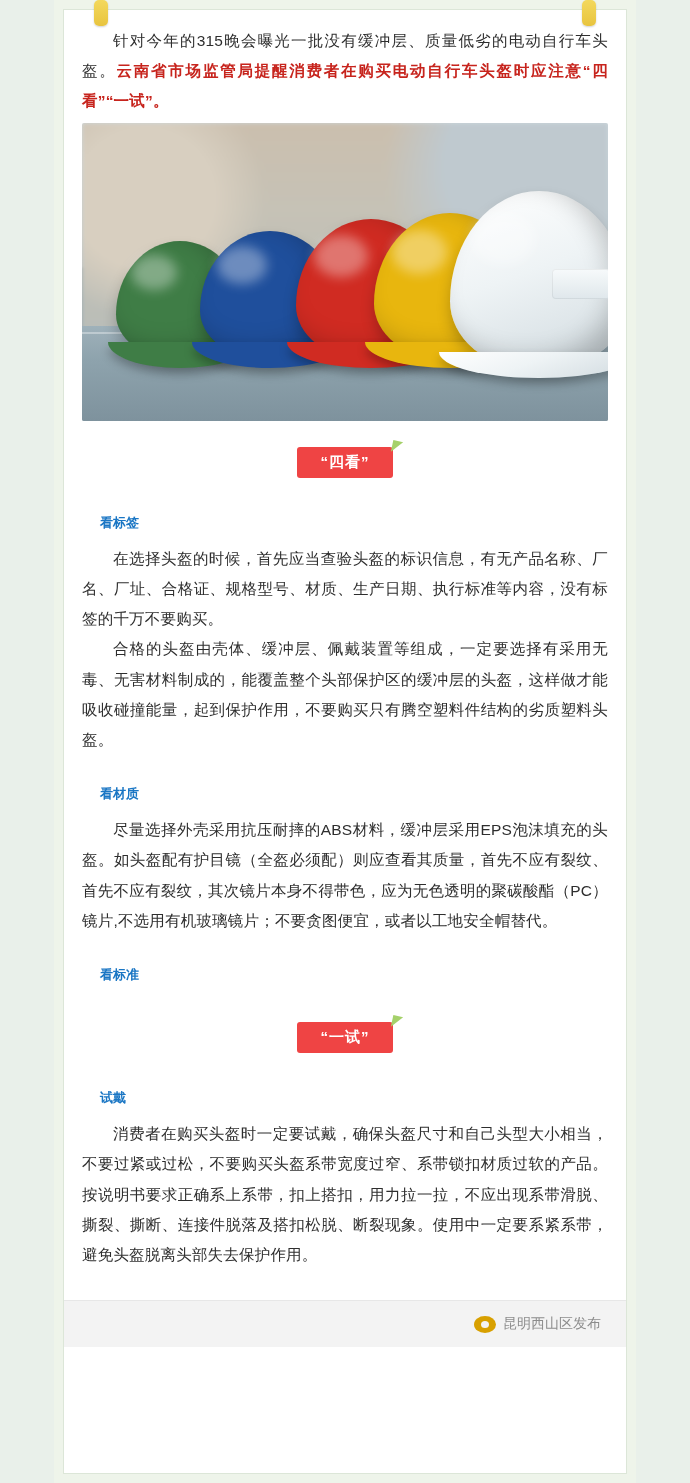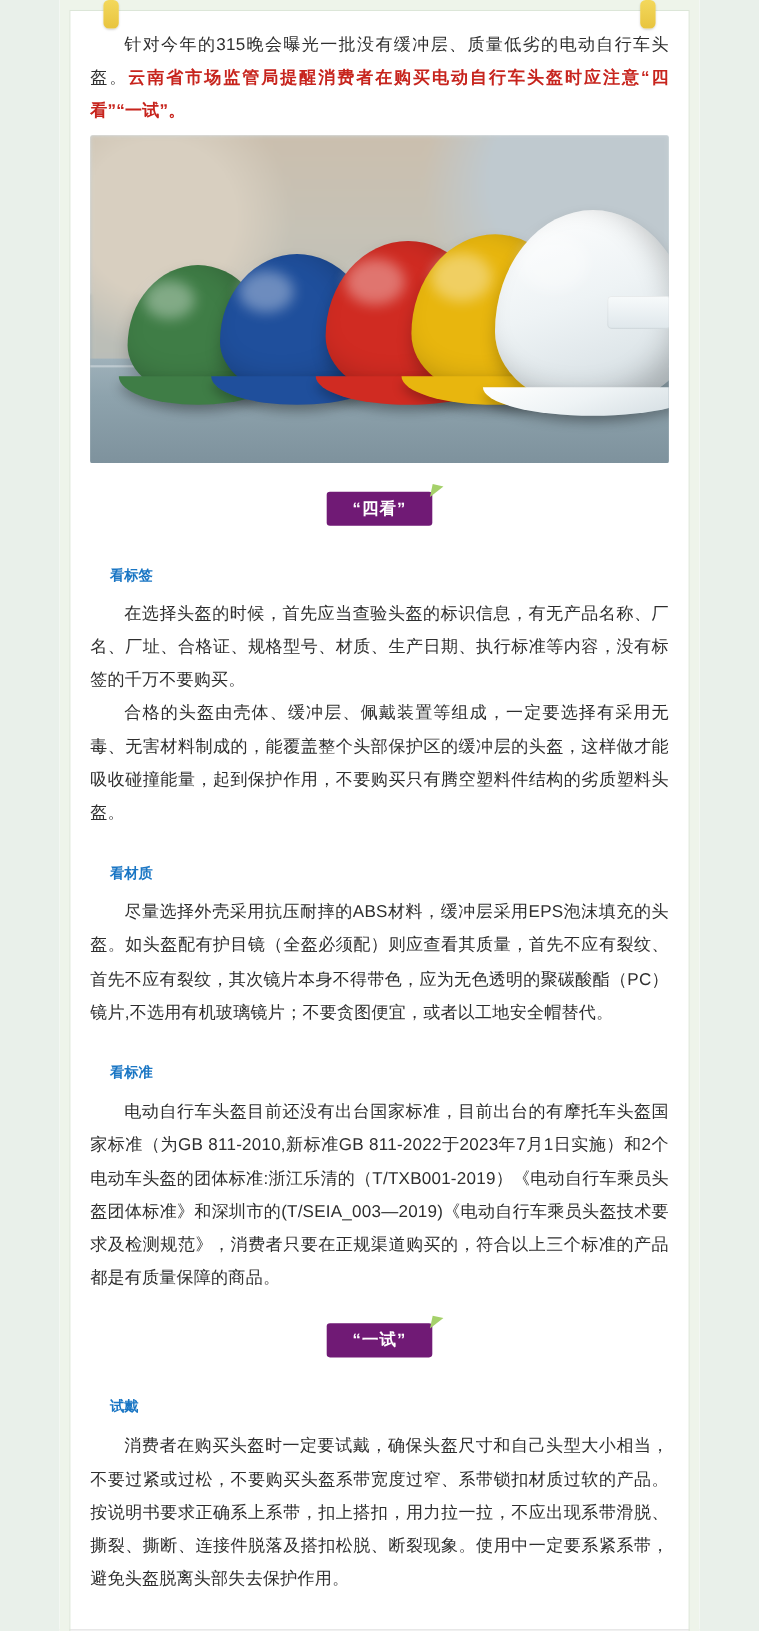--- a/index.html
+++ b/index.html
@@ -142,21 +142,21 @@
     height: 30px;
     border-radius: 4px;
     background: linear-gradient(#f7fafb,#dfe7eb);
     box-shadow: inset 0 0 0 1px rgba(0,0,0,.06);
   }
 
   .section-badge {
     margin: 26px auto 6px auto;
     width: 76px;
     text-align: center;
-    background: #701a75;
+    background: #ef4444;
     color: #ffffff;
     font-size: 15px;
     font-weight: bold;
     padding: 6px 10px;
     border-radius: 3px;
     position: relative;
     letter-spacing: 1px;
   }
   .section-badge:after {
     content: "";
@@ -252,21 +252,20 @@
 
     <h3 class="sub">看标签</h3>
     <p class="body-text block gap-after">在选择头盔的时候，首先应当查验头盔的标识信息，有无产品名称、厂名、厂址、合格证、规格型号、材质、生产日期、执行标准等内容，没有标签的千万不要购买。</p>
 
     <p class="body-text block gap-after">合格的头盔由壳体、缓冲层、佩戴装置等组成，一定要选择有采用无毒、无害材料制成的，能覆盖整个头部保护区的缓冲层的头盔，这样做才能吸收碰撞能量，起到保护作用，不要购买只有腾空塑料件结构的劣质塑料头盔。</p>
 
     <h3 class="sub">看材质</h3>
     <p class="body-text block gap-after">尽量选择外壳采用抗压耐摔的ABS材料，缓冲层采用EPS泡沫填充的头盔。如头盔配有护目镜（全盔必须配）则应查看其质量，首先不应有裂纹、首先不应有裂纹，其次镜片本身不得带色，应为无色透明的聚碳酸酯（PC）镜片,不选用有机玻璃镜片；不要贪图便宜，或者以工地安全帽替代。</p>
 
     <h3 class="sub">看标准</h3>
-    <p class="body-text block gap-after">电动自行车头盔目前还没有出台国家标准，目前出台的有摩托车头盔国家标准（为GB 811-2010,新标准GB 811-2022于2023年7月1日实施）和2个电动车头盔的团体标准:浙江乐清的（T/TXB001-2019）《电动自行车乘员头盔团体标准》和深圳市的(T/SEIA_003—2019)《电动自行车乘员头盔技术要求及检测规范》，消费者只要在正规渠道购买的，符合以上三个标准的产品都是有质量保障的商品。</p>
 
     <div class="badge-row">
       <div class="section-badge">“一试”</div>
     </div>
 
     <h3 class="sub">试戴</h3>
     <p class="body-text block">消费者在购买头盔时一定要试戴，确保头盔尺寸和自己头型大小相当，不要过紧或过松，不要购买头盔系带宽度过窄、系带锁扣材质过软的产品。按说明书要求正确系上系带，扣上搭扣，用力拉一拉，不应出现系带滑脱、撕裂、撕断、连接件脱落及搭扣松脱、断裂现象。使用中一定要系紧系带，避免头盔脱离头部失去保护作用。</p>
 
   </div>
 

